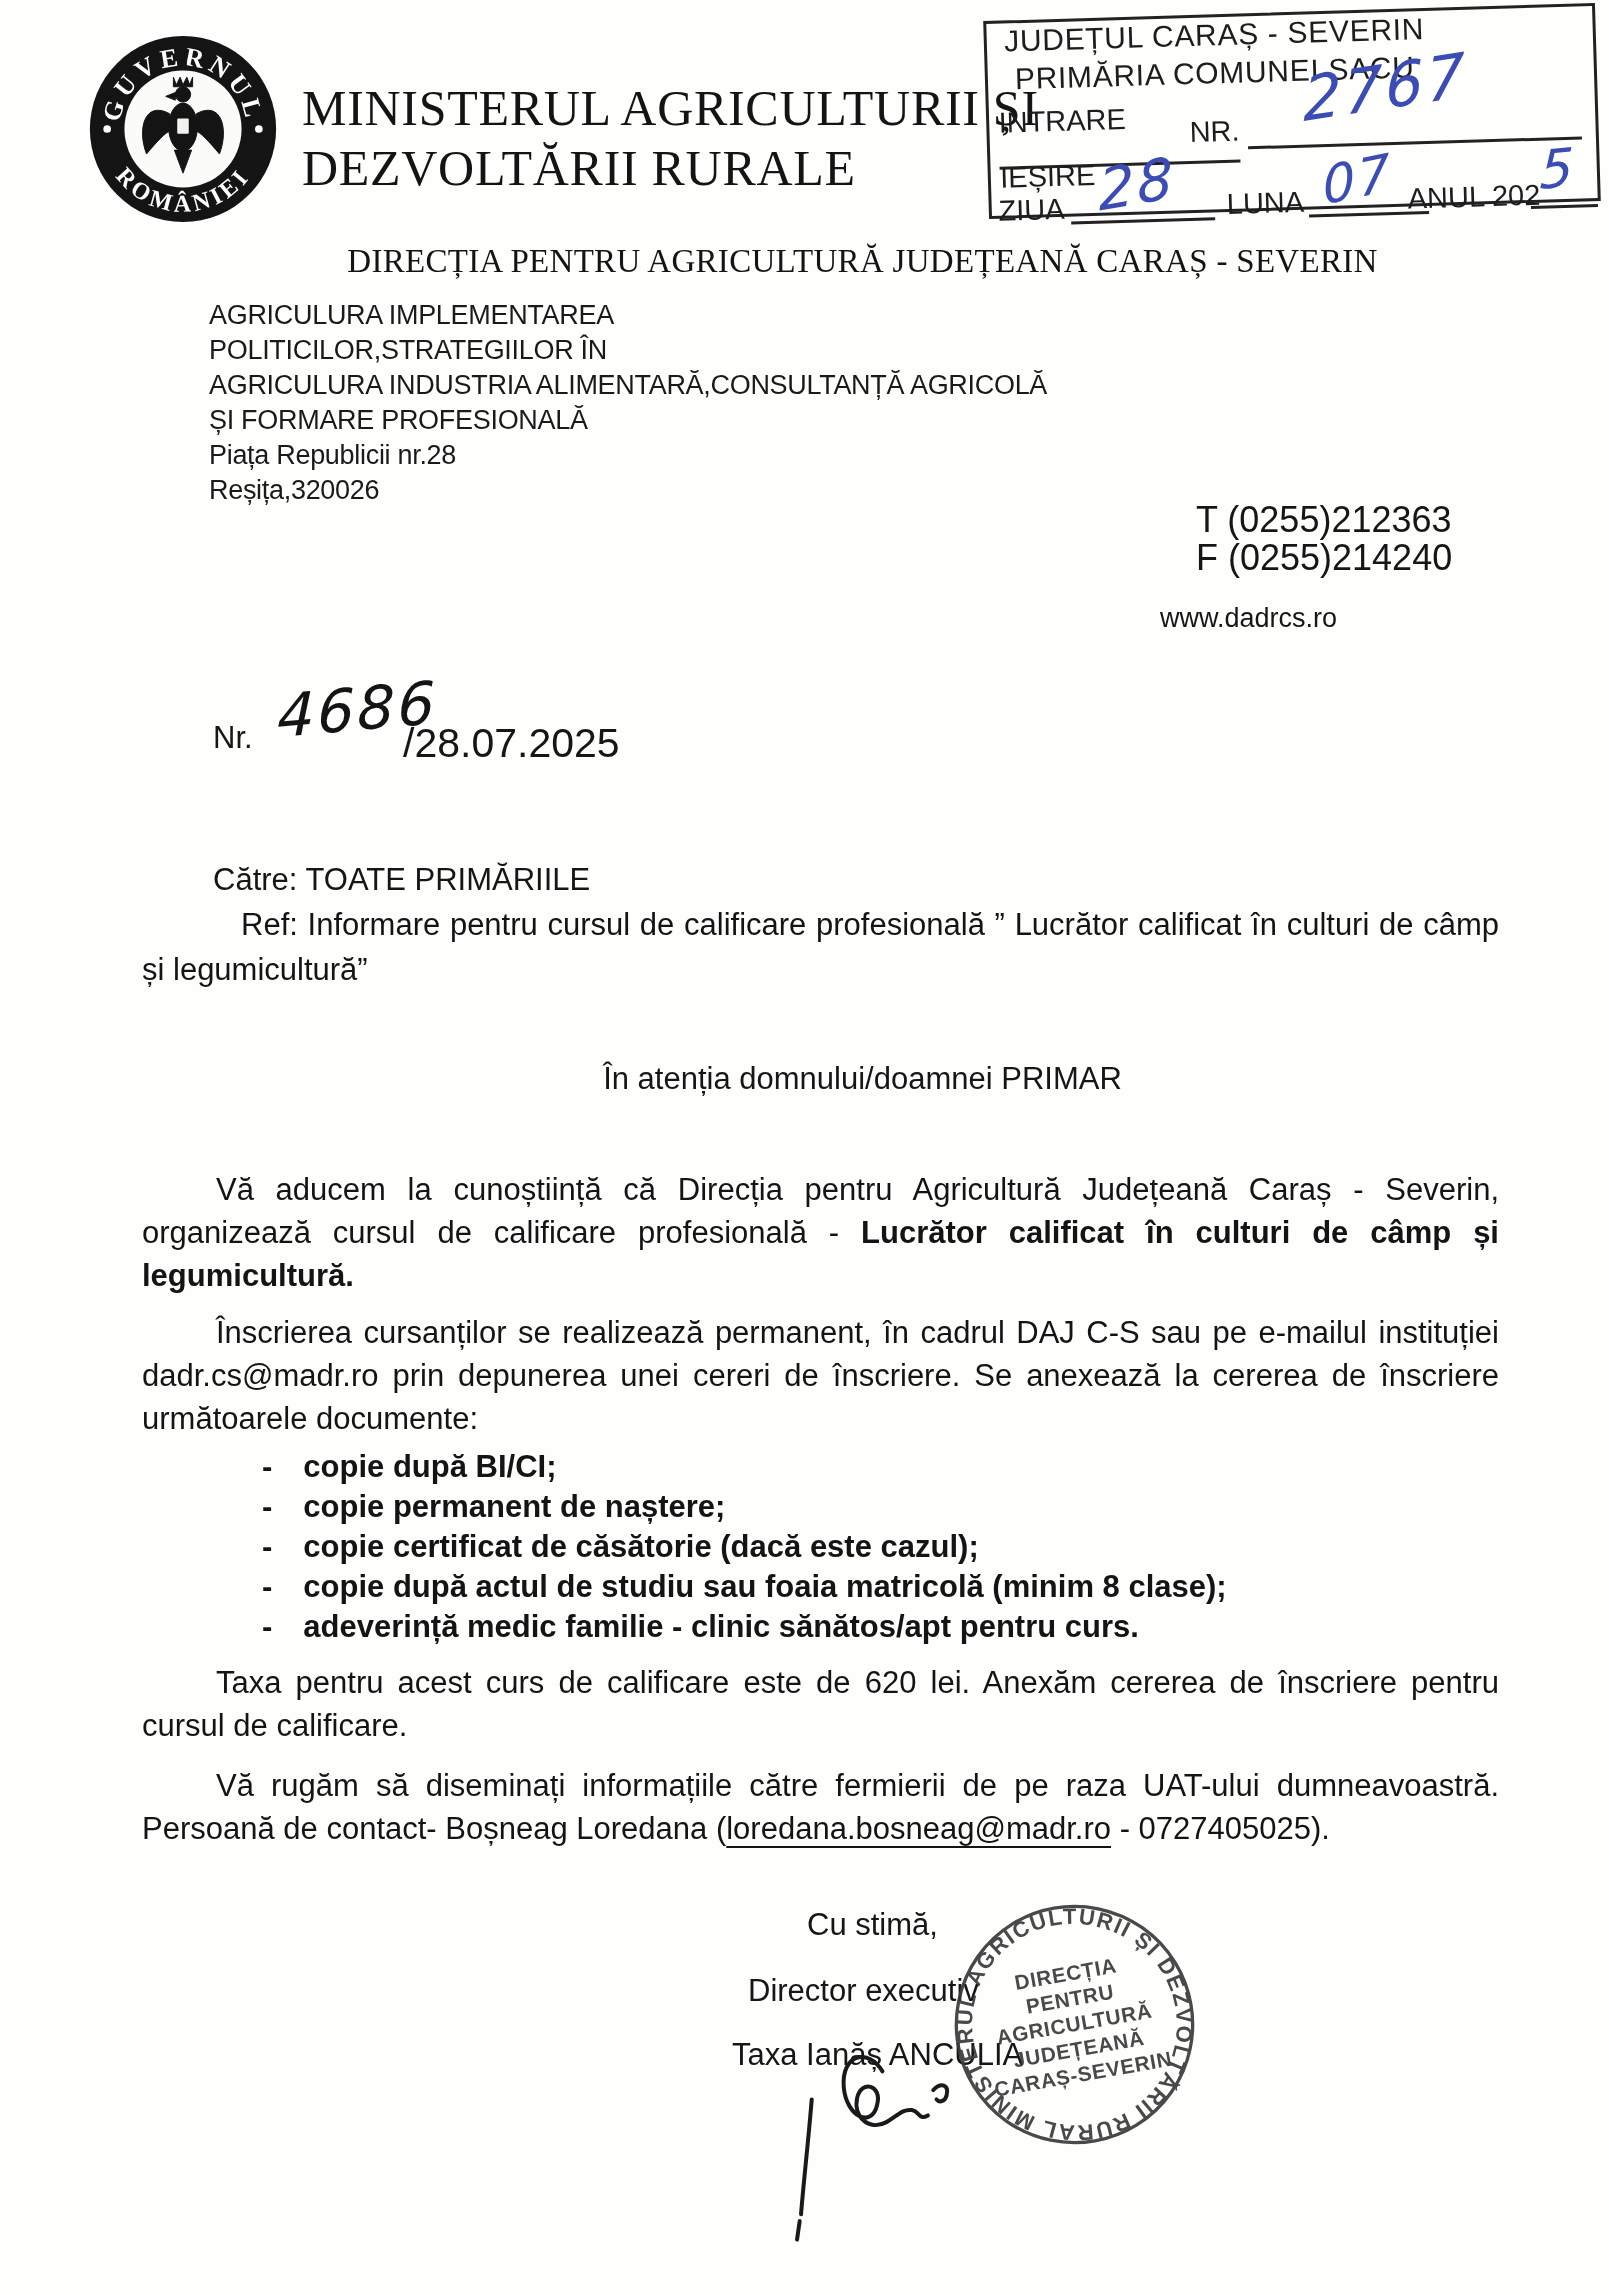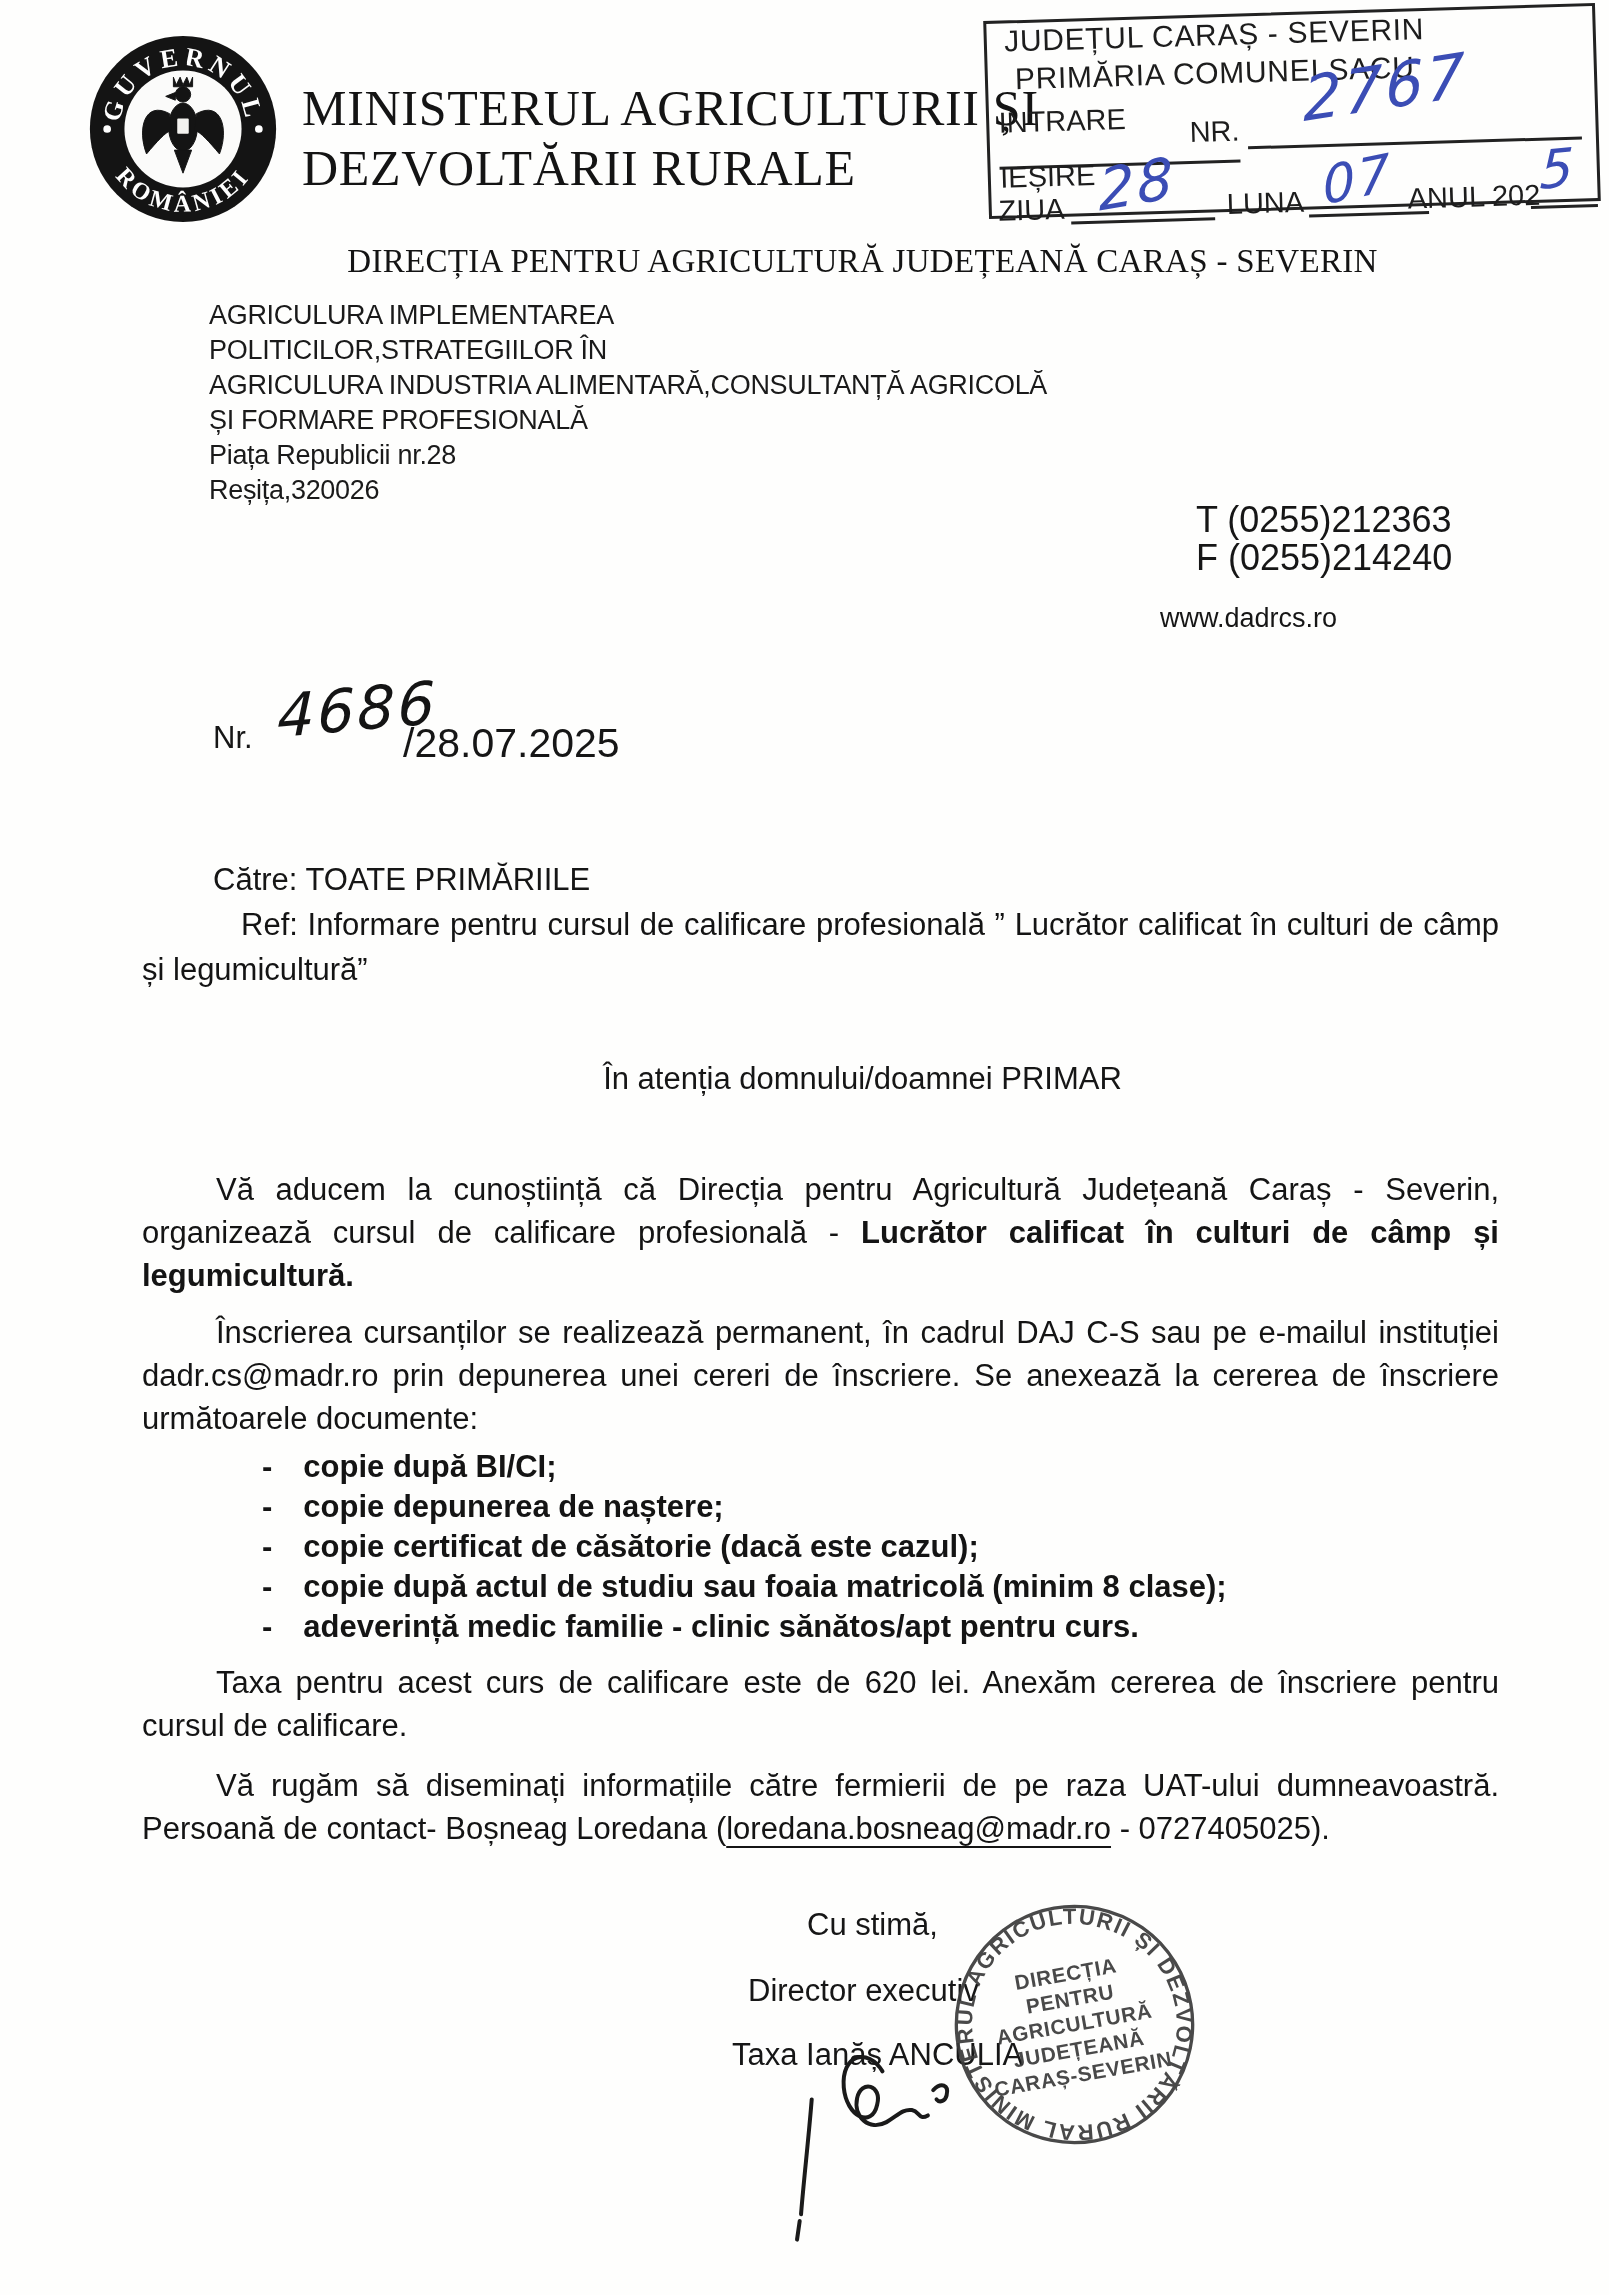--- a/index.html
+++ b/index.html
@@ -178,21 +178,21 @@
 
   <div class="para p2">Înscrierea cursanților se realizează permanent, în cadrul DAJ C-S sau pe e-mailul instituției dadr.cs@madr.ro prin depunerea unei cereri de înscriere.  Se anexează la cererea de înscriere următoarele documente:</div>
 
   <div class="doclist">
     <div class="docitem">
       <span>-</span>
       <span>copie după BI/CI;</span>
     </div>
     <div class="docitem">
       <span>-</span>
-      <span>copie depunerea de naștere;</span>
+      <span>copie permanent de naștere;</span>
     </div>
     <div class="docitem">
       <span>-</span>
       <span>copie certificat de căsătorie (dacă este cazul);</span>
     </div>
     <div class="docitem">
       <span>-</span>
       <span>copie după actul de studiu sau foaia matricolă (minim 8 clase);</span>
     </div>
     <div class="docitem">

